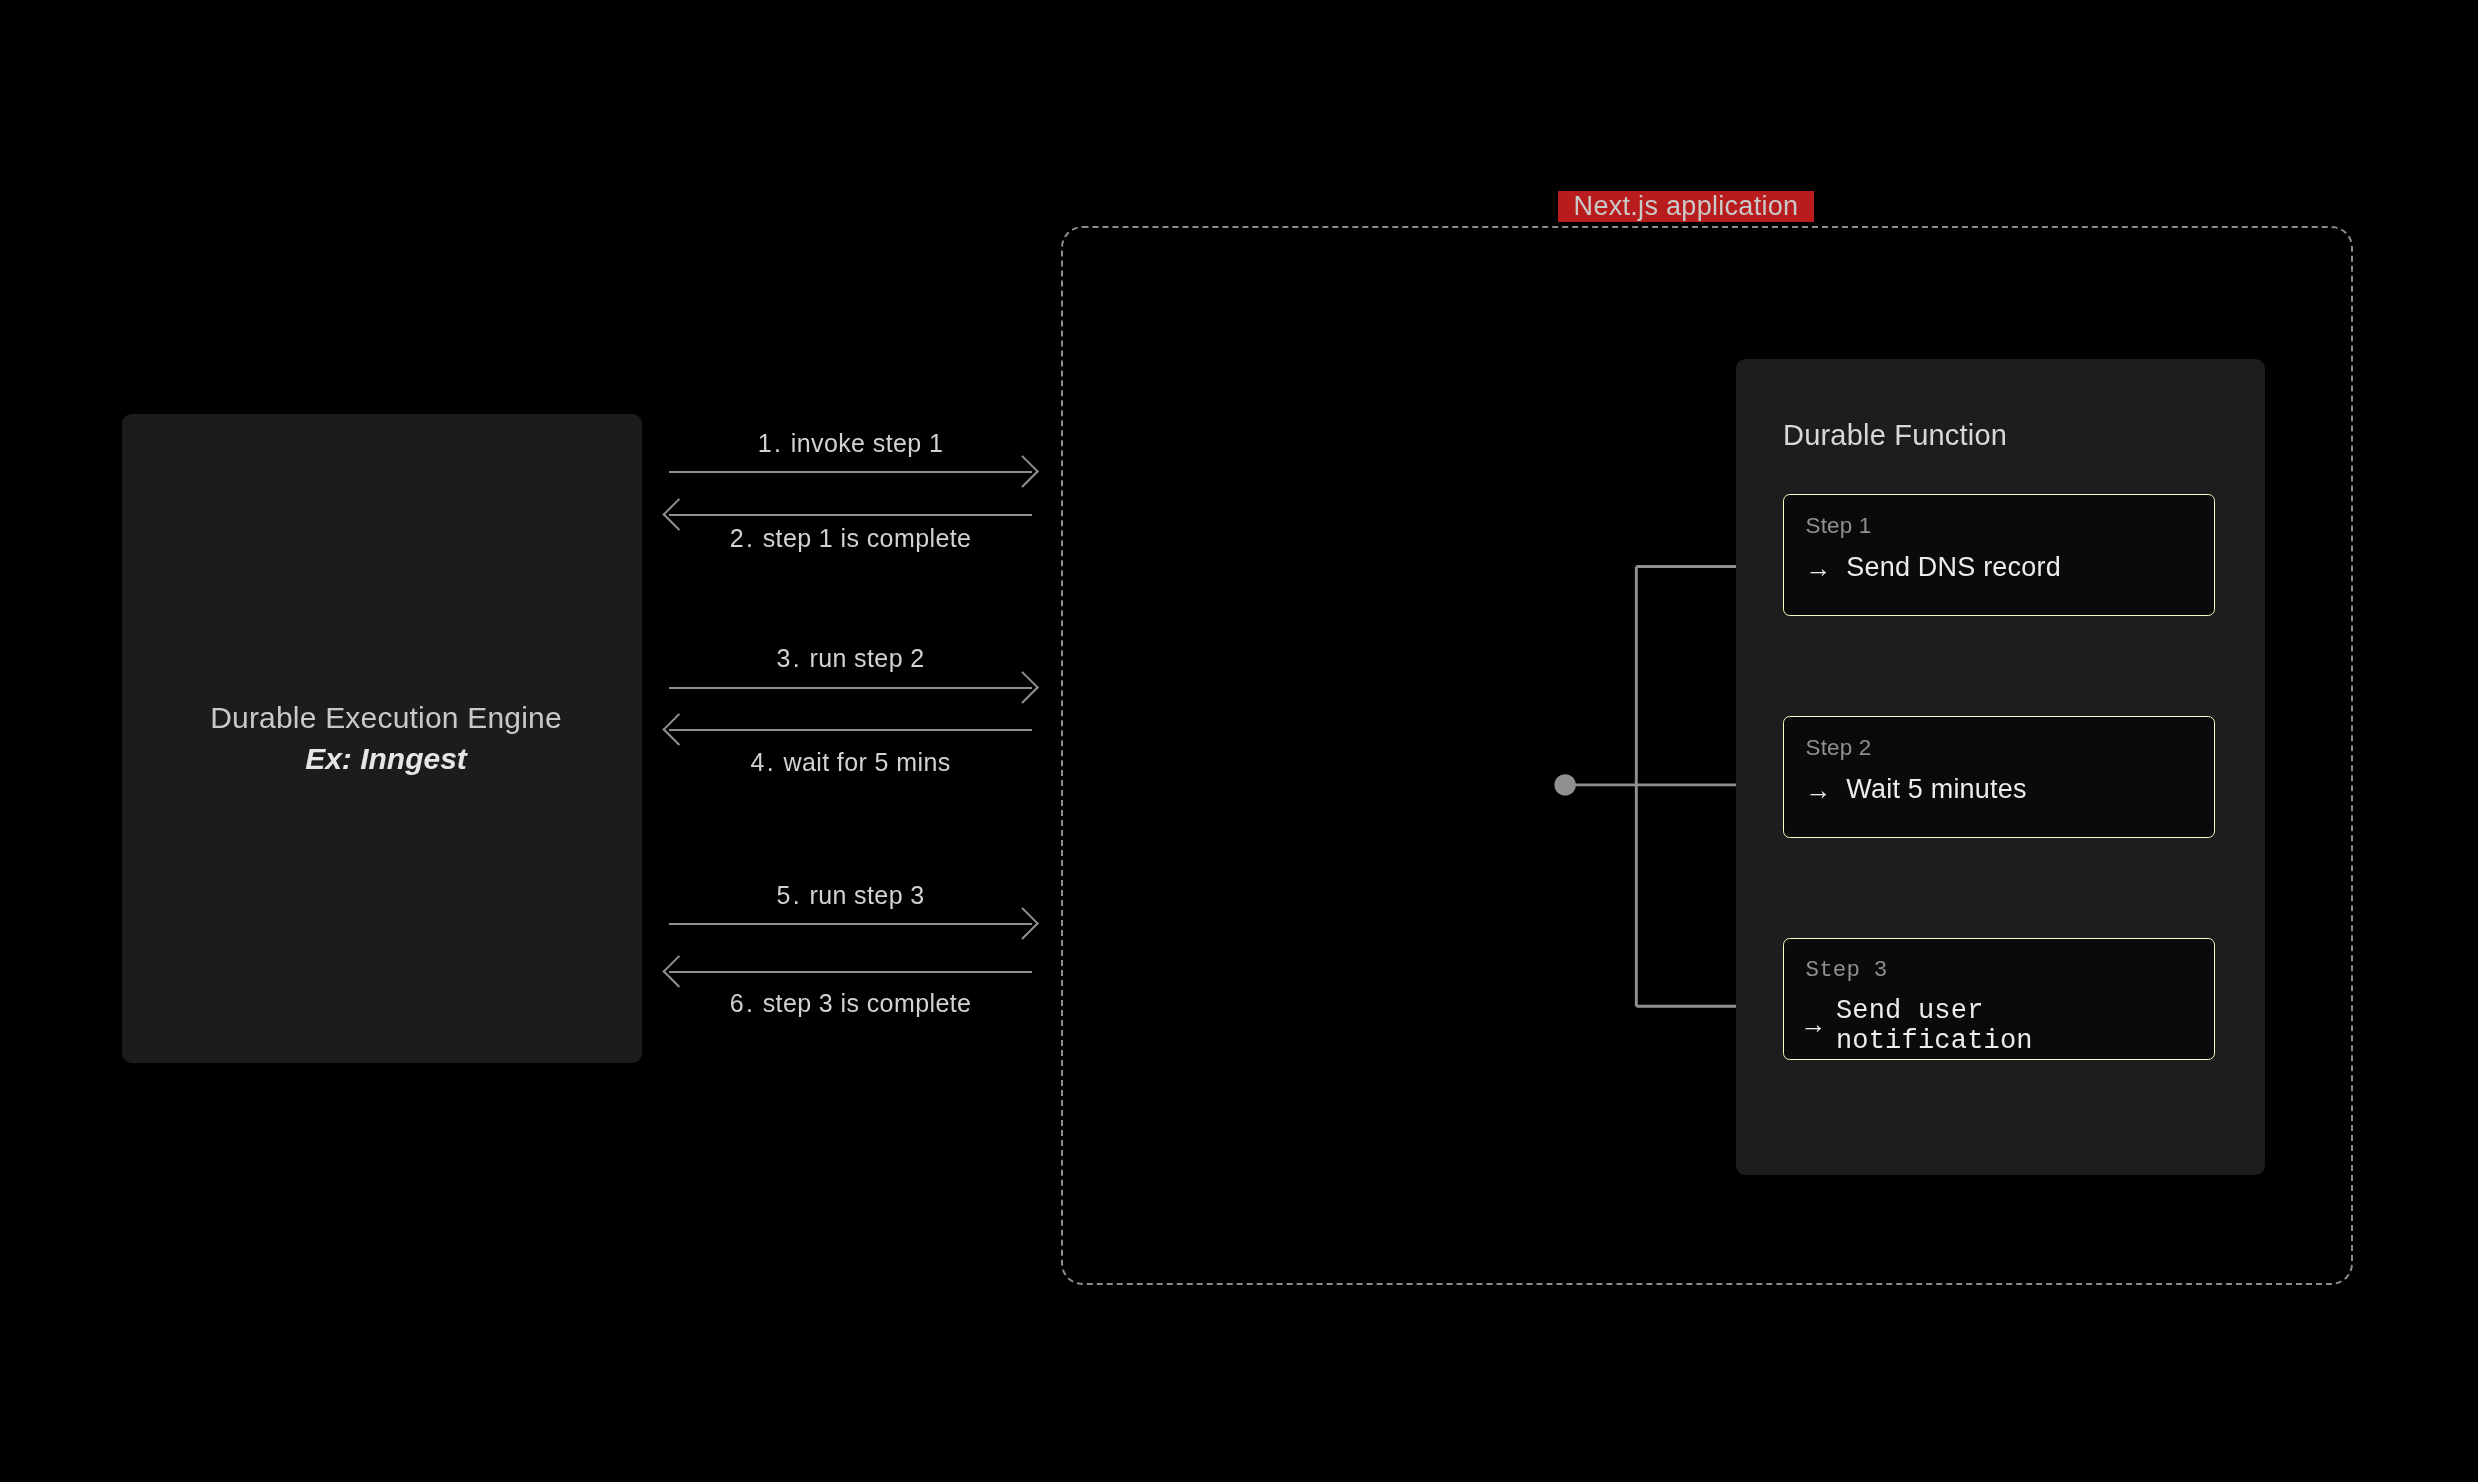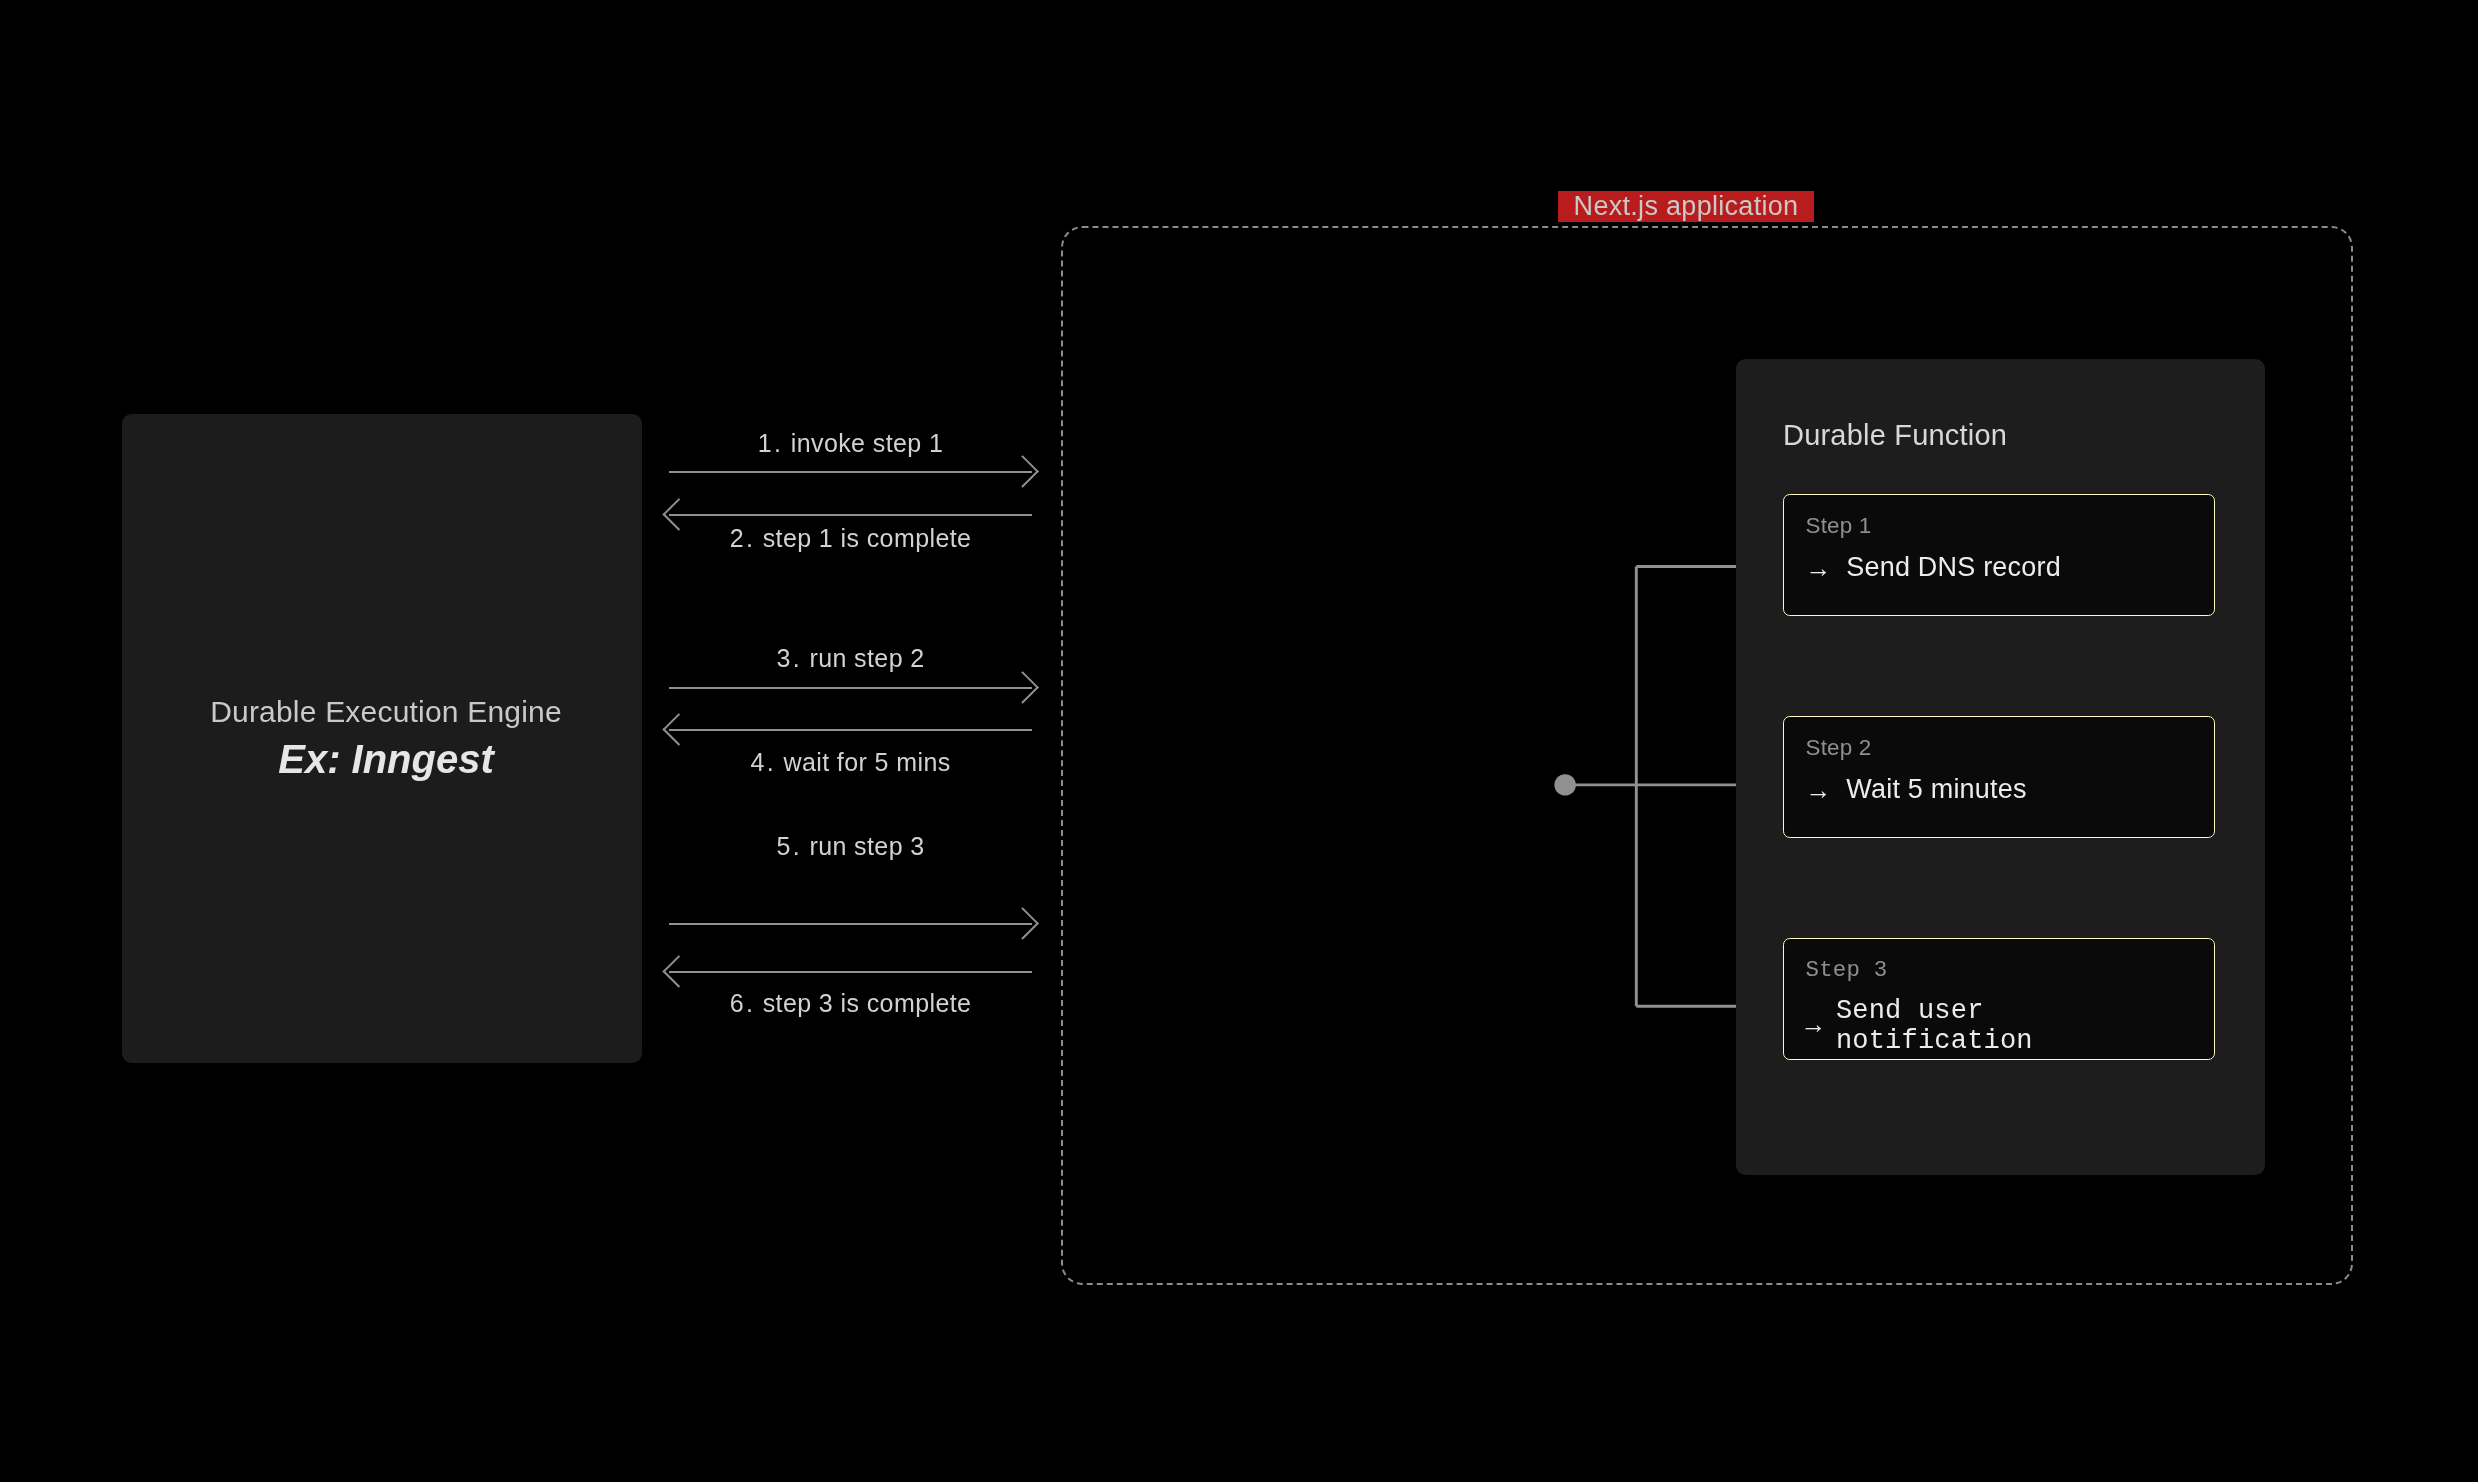--- a/index.html
+++ b/index.html
@@ -32,21 +32,21 @@
     justify-content: center;
     gap: 7.8px;
     padding-left: 8px;
   }
   .engine-title {
     font-size: 30px;
     color: #c9c9c9;
     letter-spacing: 0.2px;
   }
   .engine-sub {
-    font-size: 40px;
+    font-size: 30px;
     color: #e6e6e6;
     font-style: italic;
     font-weight: 600;
   }
 
   
   .arrow-row {
     position: absolute;
     left: 669px;
     width: 363px;
@@ -240,21 +240,21 @@
 
   <div class="arrow-row" style="top:729px">
     <div class="arrow-line"></div>
     <div class="arrow-head left"></div>
   </div>
   <div class="arrow-label" style="top:748px">
     <span class="num">4.</span>
     <span>wait for 5 mins</span>
   </div>
 
-  <div class="arrow-label" style="top:832px">
+  <div class="arrow-label" style="top:881px">
     <span class="num">5.</span>
     <span>run step 3</span>
   </div>
   <div class="arrow-row" style="top:923px">
     <div class="arrow-line"></div>
     <div class="arrow-head right"></div>
   </div>
 
   <div class="arrow-row" style="top:971px">
     <div class="arrow-line"></div>

